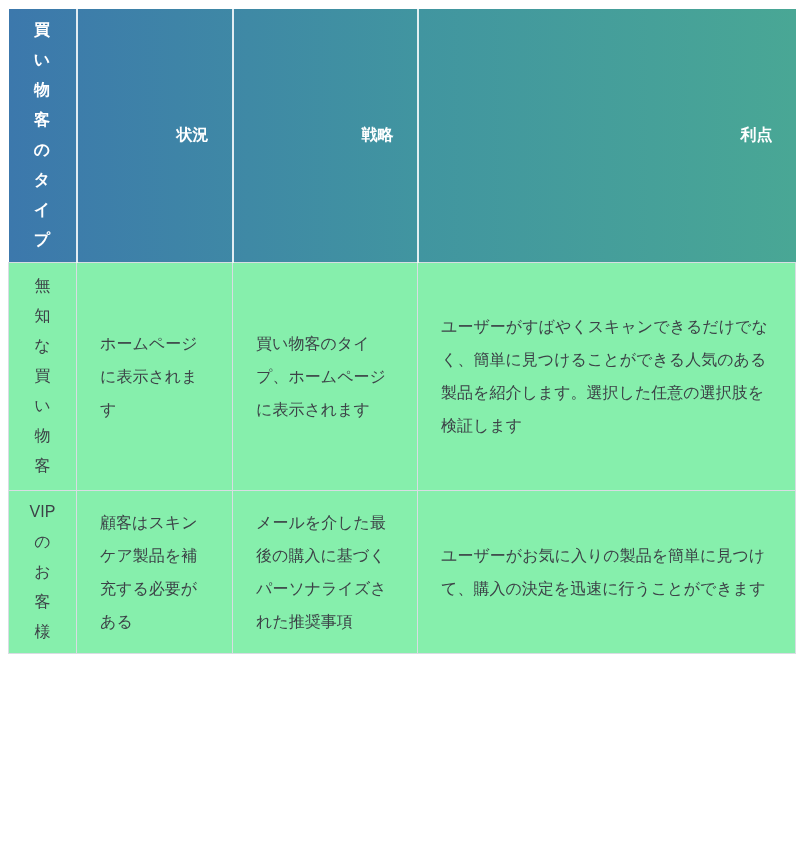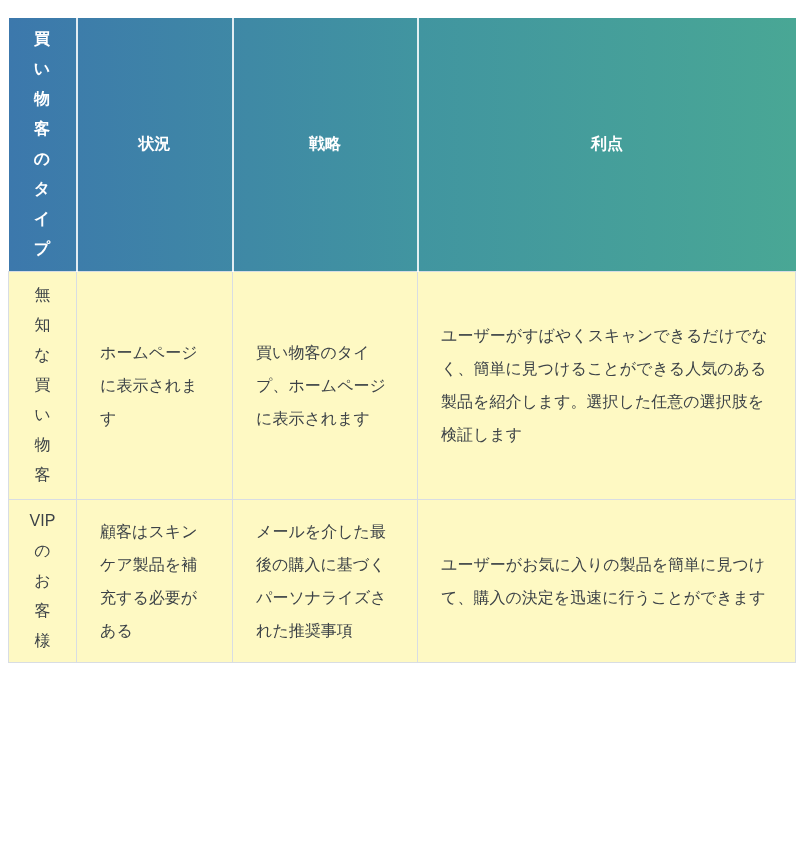--- a/index.html
+++ b/index.html
@@ -6,58 +6,58 @@
   html, body {
     margin: 0;
     padding: 0;
     background: #ffffff;
     font-family: "Liberation Sans", "DejaVu Sans", sans-serif;
   }
   .page {
     width: 802px;
     height: 863px;
     background: #ffffff;
-    padding: 18px 8px;
+    padding: 9px 8px;
   }
   table.shopper-table {
     border-collapse: collapse;
     table-layout: fixed;
     width: 787px;
   }
   col.c-type     { width: 68px; }
   col.c-situation{ width: 156px; }
   col.c-strategy { width: 185px; }
   col.c-benefit  { width: 378px; }
 
   thead tr {
     background: linear-gradient(90deg, #3c78ac 0%, #4195a0 52%, #49a795 100%);
     height: 253px;
   }
   th {
     color: #ffffff;
     font-weight: 700;
     font-size: 16px;
-    text-align: center;
+    text-align: right;
     vertical-align: middle;
     padding: 6px 23px;
     border: none;
   }
   th:not(:last-child) {
     border-right: 2px solid rgba(255,255,255,0.85);
   }
   th.type-col {
     text-align: center;
     padding: 6px 20px;
     line-height: 30px;
     word-break: break-all;
   }
 
   tbody td {
     border: 1px solid #d8dde3;
-    background: #fef9c3;
+    background: #86efac;
     color: #3c4247;
     font-size: 16px;
     line-height: 33px;
     vertical-align: middle;
     text-align: left;
     padding: 10px 23px;
   }
   tbody td.type-col {
     text-align: center;
     padding: 6px 20px;

